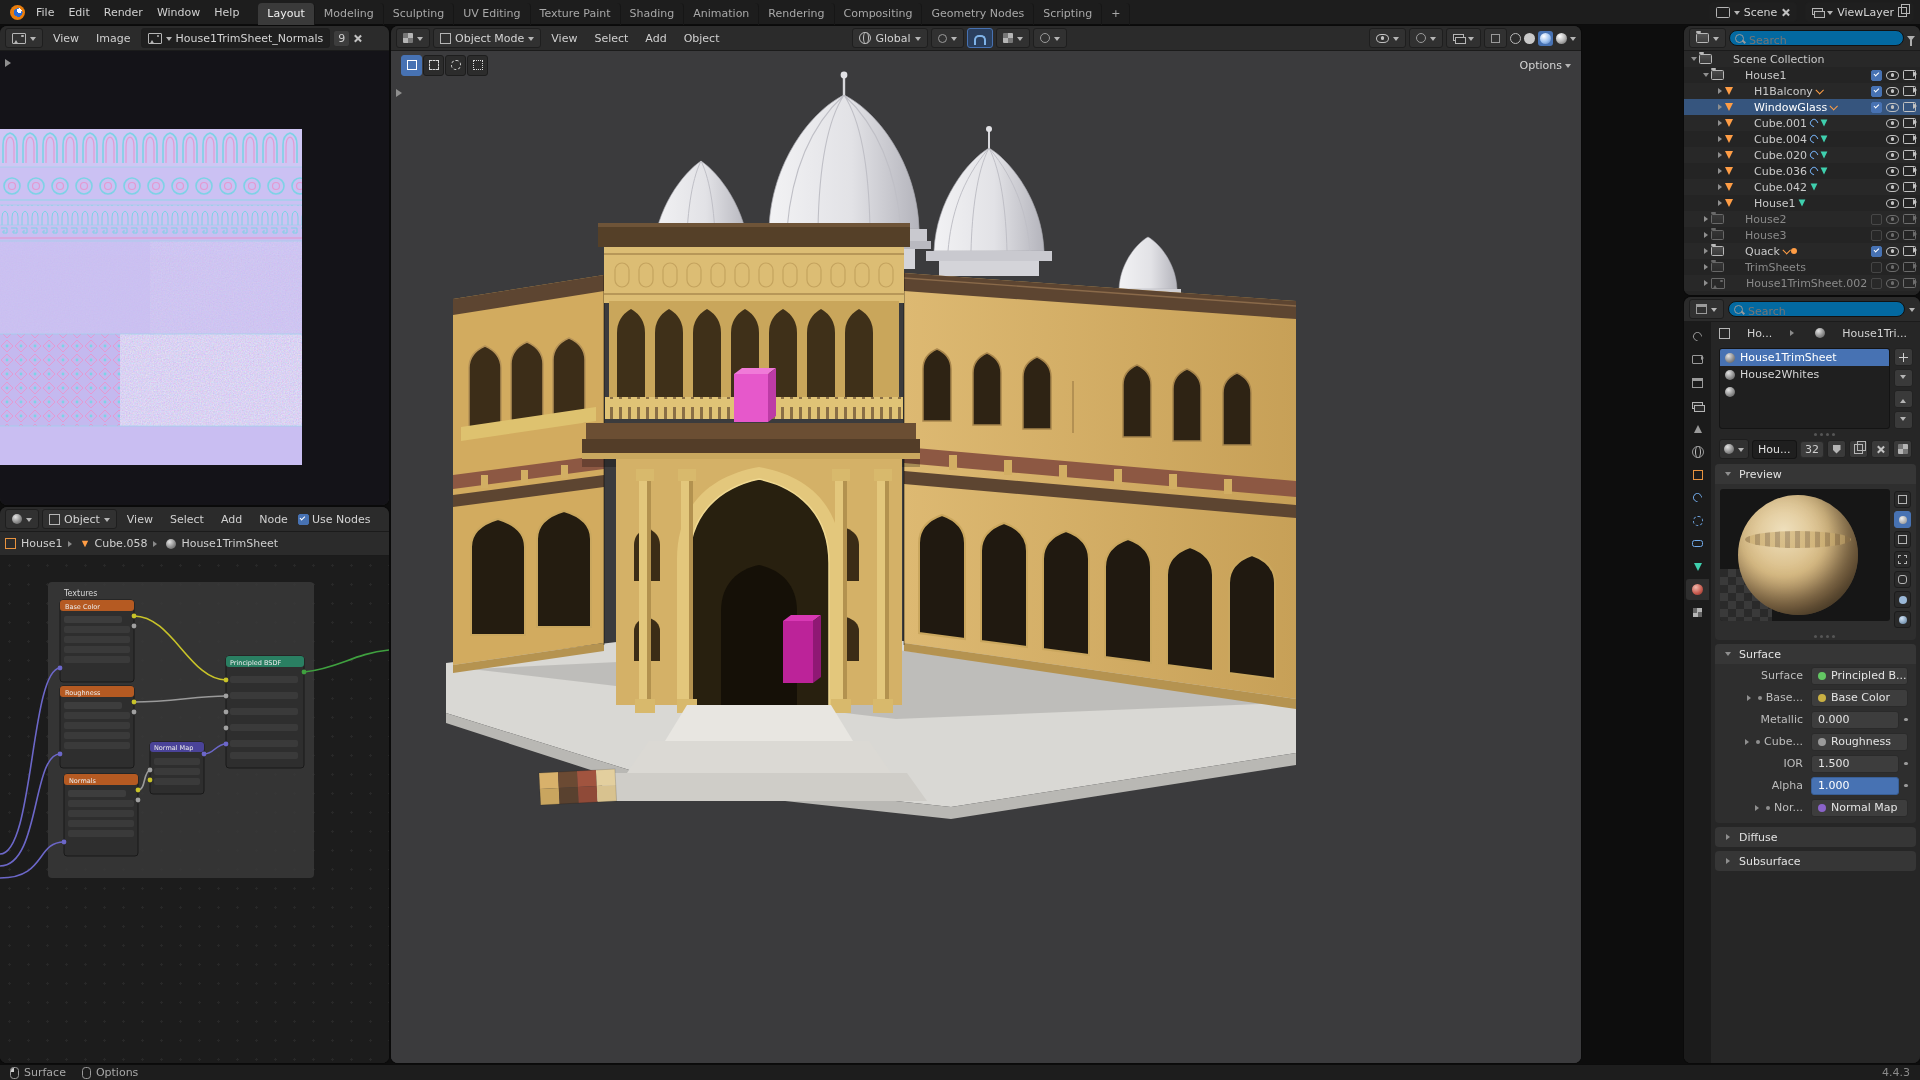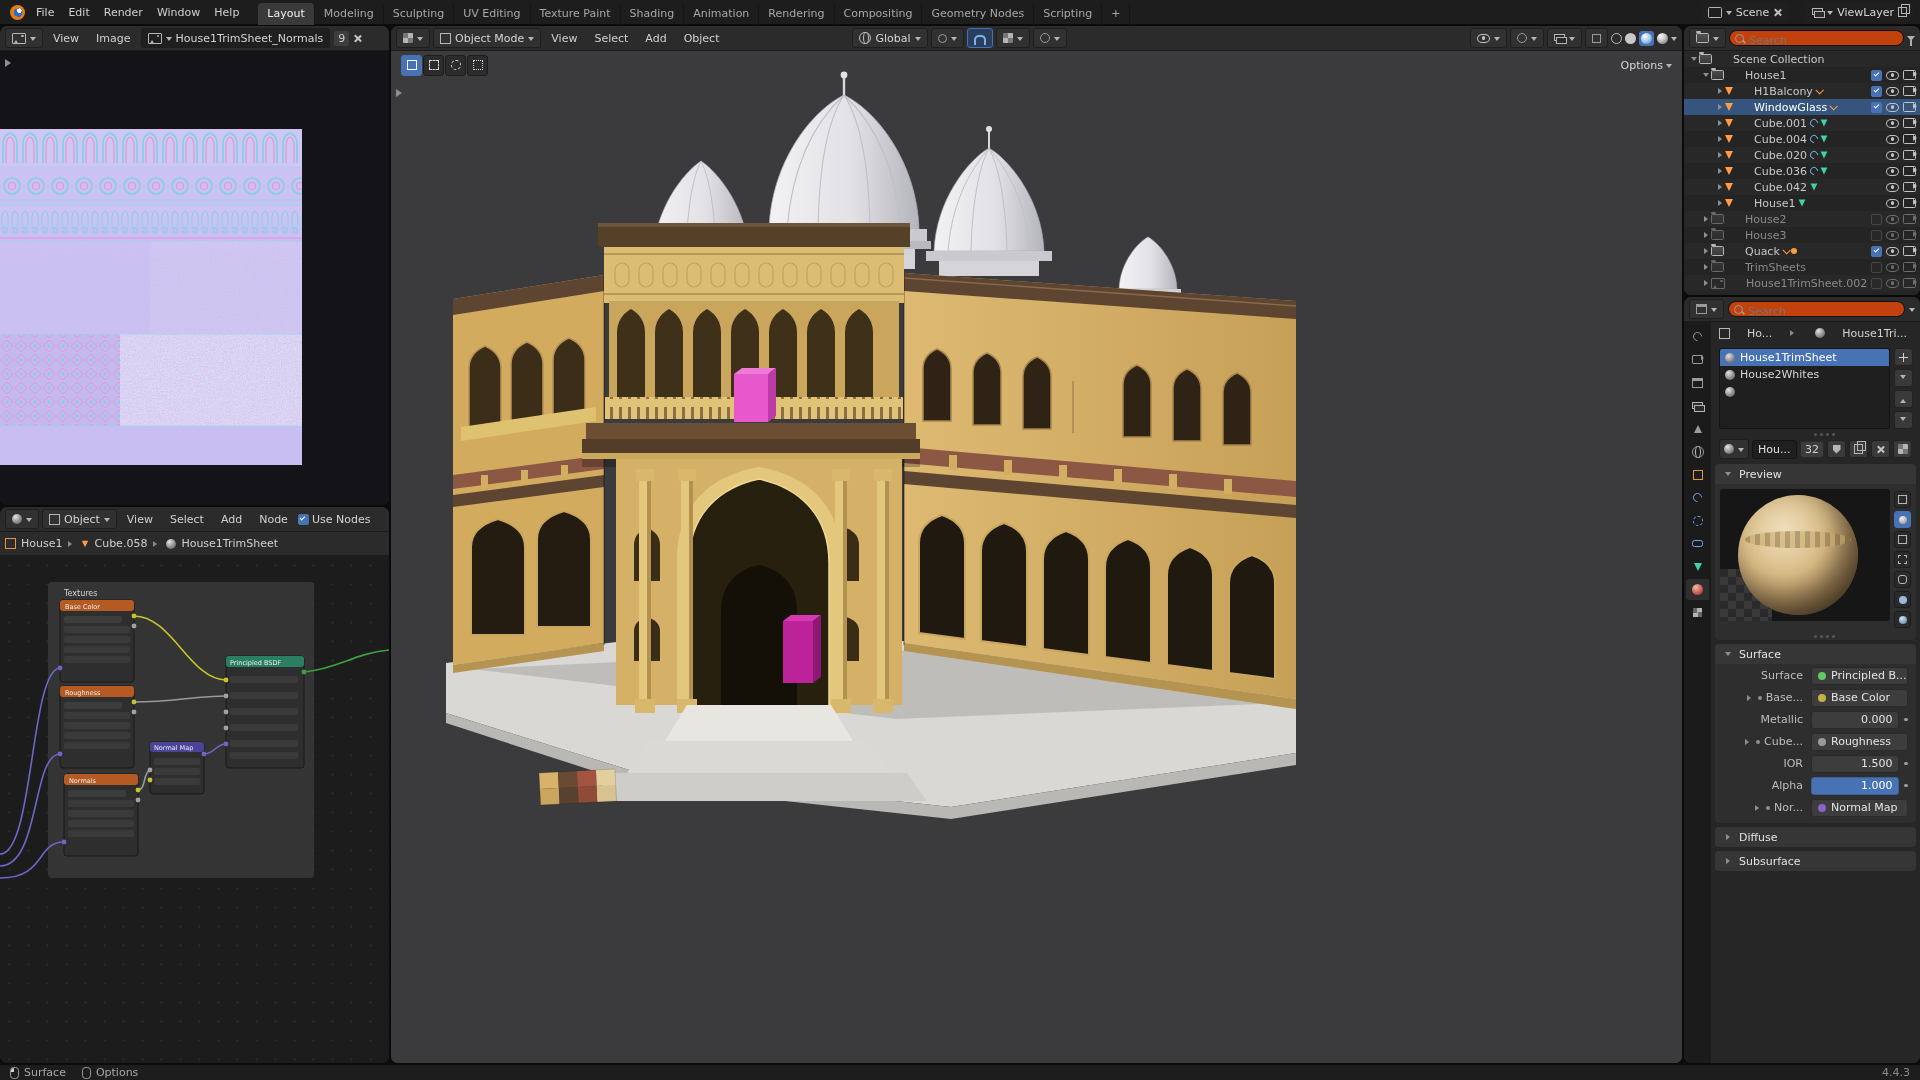--- a/index.html
+++ b/index.html
@@ -14,21 +14,21 @@
   .badge{background:#3d3d3d;border:1px solid #2a2a2a;border-radius:3px;padding:1px 4px;color:#cfcfcf}
 
   
   .topbar{position:absolute;left:0;top:0;width:1920px;height:25px;background:#1d1d1d;display:flex;align-items:center;padding:0 6px;box-sizing:border-box;border-bottom:1px solid #0c0c0c;z-index:10}
   .logo{width:15px;height:15px;border-radius:50%;margin:0 4px;flex:none;
         background:radial-gradient(circle at 62% 38%, #fff 0 17%, transparent 18%),
                    radial-gradient(circle at 55% 50%, #2a6bd4 0 38%, #e87d0d 39%)}
   .ws{display:flex;align-items:flex-end;margin-left:12px;height:25px}
   .ws .tab{padding:4px 9px 5px;color:#a8a8a8;border-radius:4px 4px 0 0;border-right:1px solid #161616;white-space:nowrap}
   .ws .tab.active{background:#3a3a3a;color:#f0f0f0}
-  .tb-right{margin-left:auto;display:flex;align-items:center;gap:16px}
+  .tb-right{margin-left:auto;display:flex;align-items:center;gap:8px}
 
   
   .ic{display:inline-flex;align-items:center;justify-content:center;flex:none}
   .i-eye{position:relative;width:13px;height:9px}
   .i-eye::before{content:"";position:absolute;inset:0;border:1.2px solid #c2c2c2;border-radius:50% / 60%}
   .i-eye::after{content:"";position:absolute;left:4.5px;top:2.6px;width:3.6px;height:3.6px;border-radius:50%;background:#c2c2c2}
   .i-cam{position:relative;width:11px;height:8px;border:1.2px solid #c2c2c2;border-radius:1.5px}
   .i-cam::before{content:"";position:absolute;right:-5px;top:0;border:3px solid transparent;border-left:4px solid #c2c2c2}
   .i-chk{width:9px;height:9px;border:1px solid #6e6e6e;border-radius:2px;background:#2c2c2c;position:relative;flex:none}
   .i-chk.on{background:#4772b3;border-color:#4772b3}
@@ -81,40 +81,40 @@
   #shader-ed{left:0;top:507px;width:389px;height:556px}
   .hdr.sub{background:#2b2b2b;height:23px}
   .crumb{display:flex;align-items:center;gap:5px;color:#cfcfcf;white-space:nowrap}
   .crumb .gt{width:0;height:0;border:3.4px solid transparent;border-left:4.6px solid #8a8a8a;margin:0 1px;flex:none}
   .node-canvas{position:relative;width:100%;height:508px;background:#1c1c1c;
     background-image:radial-gradient(circle,#282828 1px,transparent 1.3px);background-size:19px 19px}
   .ntext{font-size:6.5px;fill:#ececec}
   .ftext{font-size:8px;fill:#d6d6d6}
 
   
-  #viewport{left:391px;top:26px;width:1291px;height:1037px}
+  #viewport{left:391px;top:26px;width:1190px;height:1037px}
   .view-canvas{position:relative;width:100%;height:1013px;background:linear-gradient(#38383a,#3e3e40)}
   .toolrow{position:absolute;left:0;right:0;top:0;height:28px;display:flex;align-items:center;padding:0 10px;z-index:4}
   .toolbtn{width:19px;height:19px;border-radius:3px;background:#2c2c2c;border:1px solid #1d1d1d;display:flex;align-items:center;justify-content:center;margin-right:1px}
   .toolbtn.on{background:#4772b3;border-color:#4772b3}
   .toolbtn .g{width:8px;height:8px;border:1.2px dashed #d8d8d8}
   .toolbtn.on .g{border-style:solid;border-color:#fff}
   .opt{margin-left:auto;display:flex;align-items:center;gap:3px;color:#d6d6d6}
   .shade{width:11px;height:11px;border-radius:50%;flex:none}
   .shade.wire{border:1.3px solid #b9b9b9;box-sizing:border-box;background:transparent}
   .shade.solid{background:#c9c9c9}
   .shade.mat{background:radial-gradient(circle at 35% 30%,#fff,#9ec1ef 55%,#4772b3)}
   .shade.rend{background:radial-gradient(circle at 35% 30%,#fff,#b9b9b9 50%,#5a5a5a)}
   .shadeon{background:#4772b3;border-radius:3px;padding:2px;display:inline-flex}
 
   
   #outliner{left:1684px;top:26px;width:236px;height:269px}
   .searchwrap{position:relative;flex:1;display:flex;align-items:center}
   .searchwrap .i-magn{position:absolute;left:6px}
-  input.search{width:100%;height:16px;background:#c2410c;border:1px solid #121212;border-radius:9px;color:#cccccc;padding:4px 6px 0 19px;font:inherit;box-sizing:border-box;outline:none}
+  input.search{width:100%;height:16px;background:#0369a1;border:1px solid #121212;border-radius:9px;color:#cccccc;padding:4px 6px 0 19px;font:inherit;box-sizing:border-box;outline:none}
   .tree{height:245px;background:repeating-linear-gradient(#282828 0 16px,#242424 16px 32px)}
   .orow{display:flex;align-items:center;height:16px;padding-right:4px;color:#c9c9c9;white-space:nowrap}
   .orow .lbl{margin-left:21px;overflow:hidden;text-overflow:ellipsis}
   .orow.sel{background:#36557e;color:#fff}
   .orow.dimrow{color:#8a8a8a}
   .orow.dimrow .ic,.orow.dimrow .i-eye,.orow.dimrow .i-cam{opacity:.45}
   .ind0{padding-left:4px}.ind1{padding-left:16px}.ind2{padding-left:30px}
   .rcol{margin-left:auto;display:flex;align-items:center;gap:4px;flex:none}
   .xtras{display:flex;align-items:center;gap:2px;margin-left:3px}
 
@@ -152,21 +152,21 @@
   .handle{display:flex;justify-content:center;padding:2px 0}
   .handle i{width:3px;height:3px;border-radius:50%;background:#555;box-shadow:6px 0 #555,12px 0 #555,18px 0 #555}
   .dbrow{display:flex;align-items:center;gap:3px;height:22px;padding:0 8px}
   .dbname{flex:1;height:17px;background:#1f1f1f;border:1px solid #141414;border-radius:3px;display:flex;align-items:center;padding:0 5px;color:#e0e0e0}
   .panel{margin:4px 4px 0;background:#2e2e2e;border-radius:4px;overflow:hidden}
   .ph{display:flex;align-items:center;gap:6px;height:20px;padding:0 7px;background:#363636;color:#e2e2e2}
   .prow{display:flex;align-items:center;height:21px;padding:0 8px 0 0;margin:1px 0}
   .plab{width:88px;text-align:right;padding-right:8px;color:#bdbdbd;display:flex;justify-content:flex-end;align-items:center;gap:4px;flex:none;white-space:nowrap}
   .pvw{flex:1;display:flex;align-items:center;min-width:0}
   .w{flex:1;height:16px;background:#3d3d3d;border:1px solid #2a2a2a;border-radius:3px;display:flex;align-items:center;padding:0 6px;color:#e4e4e4;gap:5px;min-width:0;white-space:nowrap}
-  .w.right{justify-content:flex-end}
+  .w.right{}
   .w.blue{background:#4772b3;border-color:#395f96;color:#fff}
   .dec{width:3.6px;height:3.6px;border-radius:50%;background:#9a9a9a;margin-left:5px;flex:none}
   .sock{width:4px;height:4px;border-radius:50%;background:#8f8f8f;flex:none}
   .pvarea{display:flex;gap:4px;padding:5px}
   .pvimg{flex:1;height:132px;background:#161616;border-radius:3px;position:relative;overflow:hidden}
   .pvchk{position:absolute;left:0;bottom:0;width:52px;height:52px;background:conic-gradient(#3a3a3a 25%,#2a2a2a 0 50%,#3a3a3a 0 75%,#2a2a2a 0);background-size:16px 16px}
   .pvsphere{position:absolute;left:18px;top:6px;width:120px;height:120px;border-radius:50%;
     background:radial-gradient(circle at 38% 30%,#efe0bd,#d8bb84 40%,#a8875a 68%,#5c4a30 92%);
     box-shadow:inset -14px -16px 28px rgba(0,0,0,.45)}
   .pvsphere::after{content:"";position:absolute;left:6%;right:6%;top:30%;height:14%;border-radius:50%;

